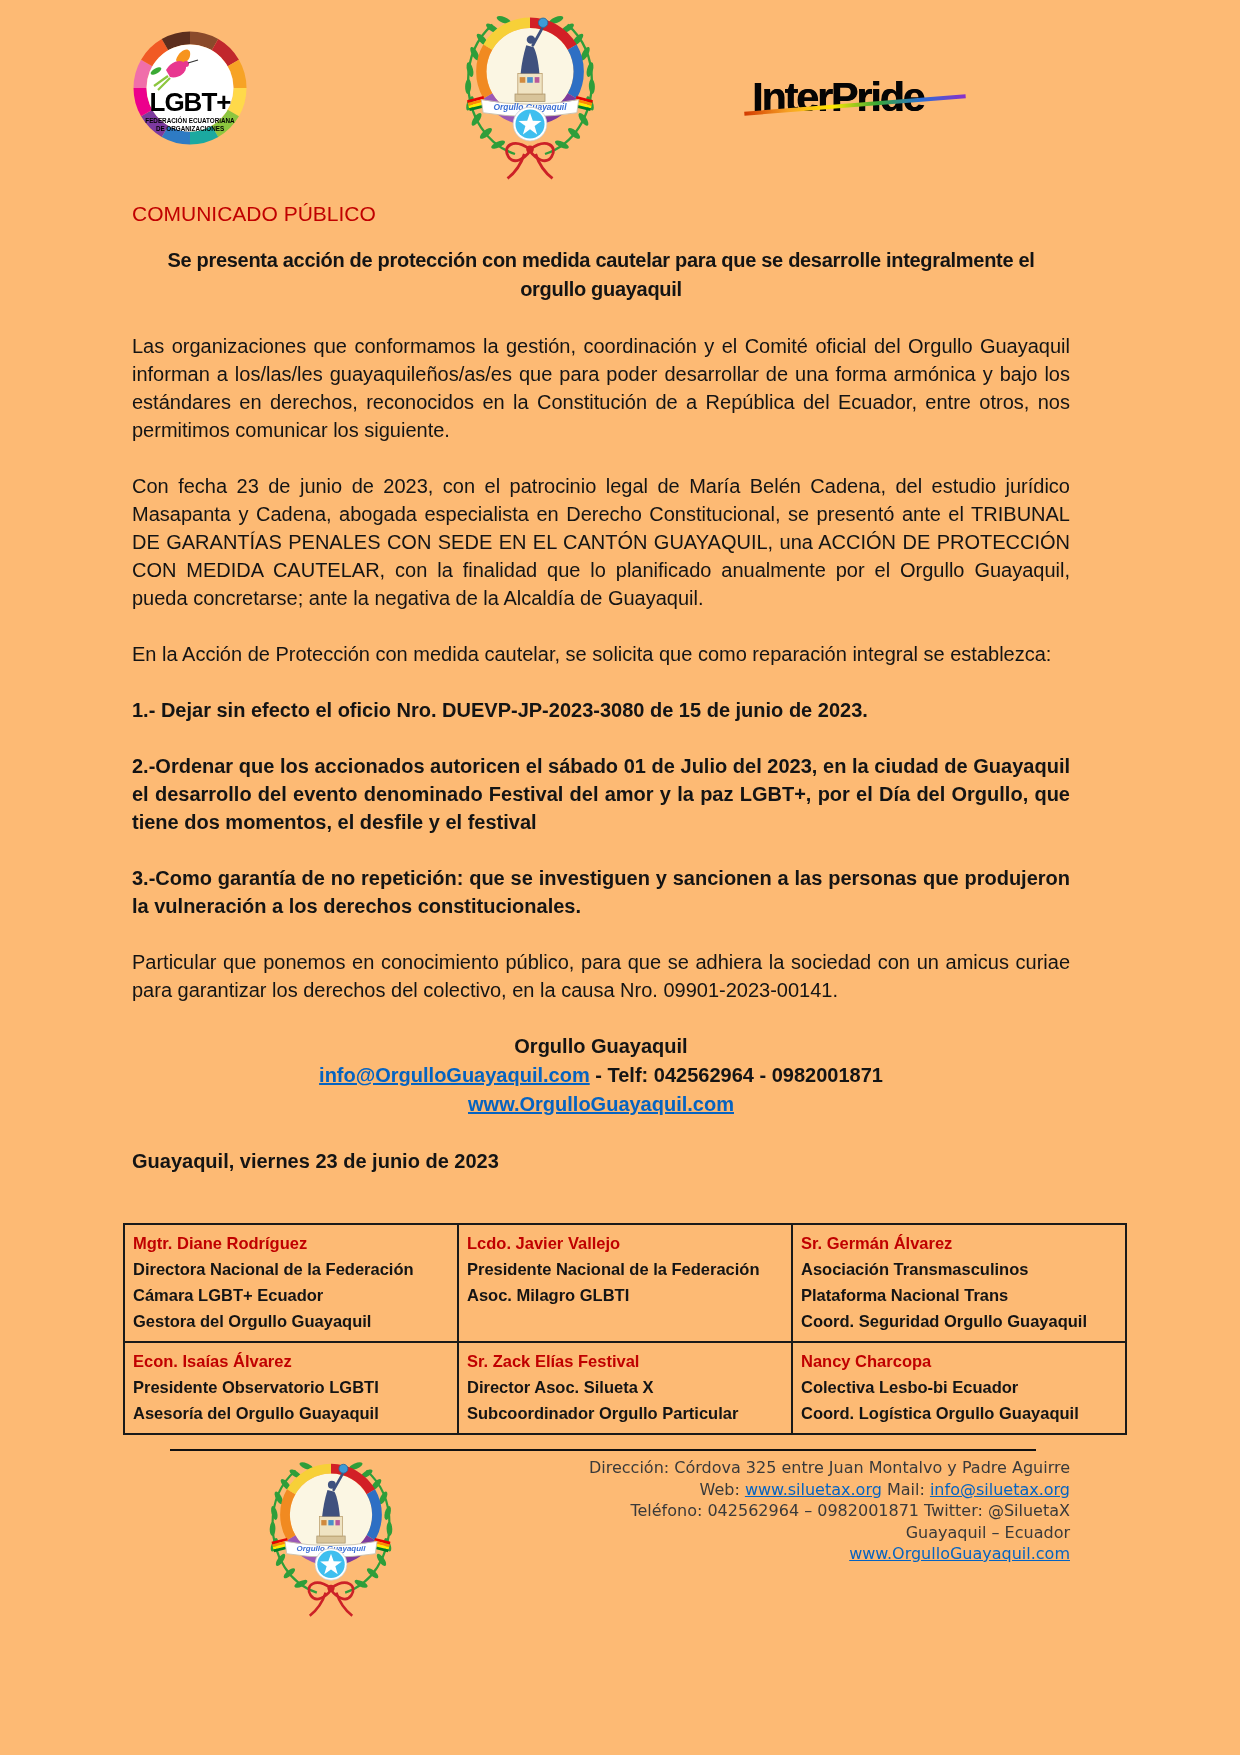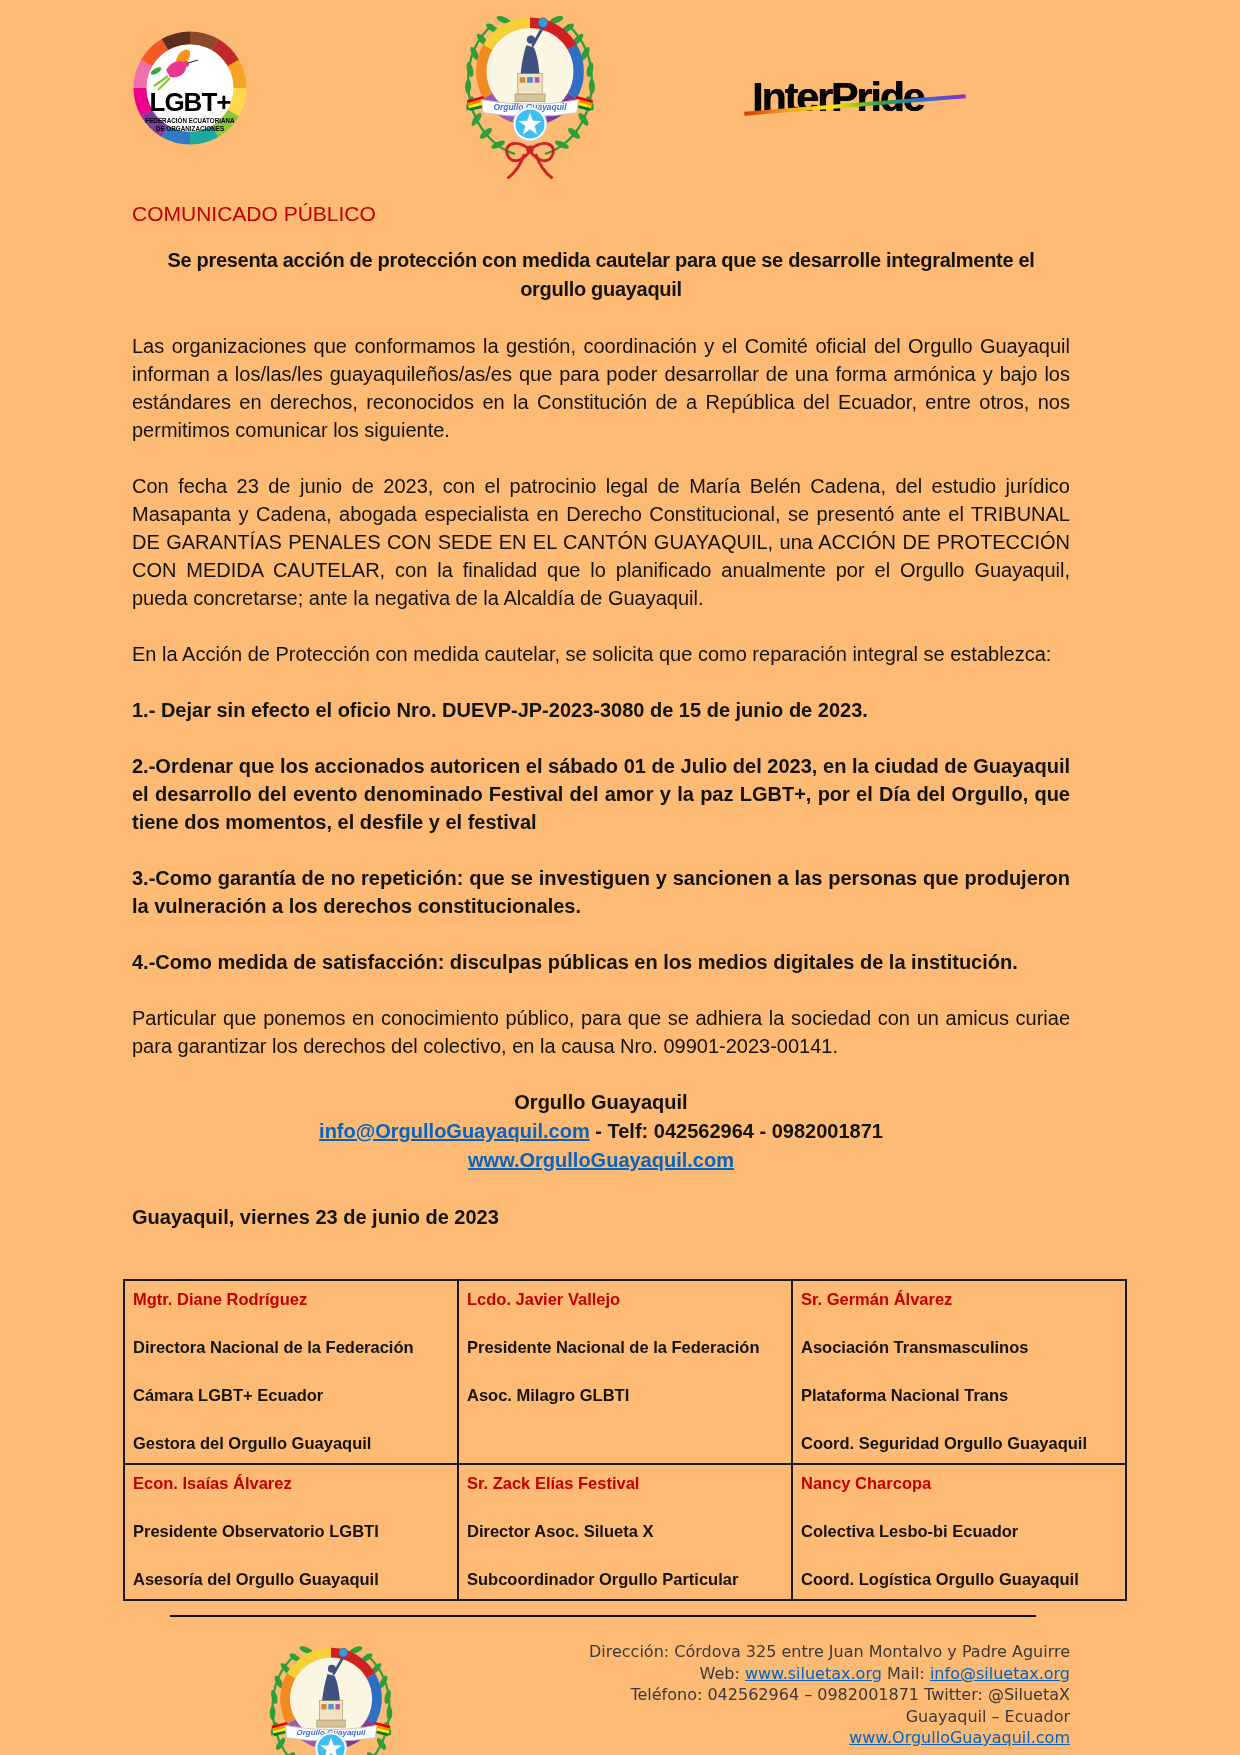--- a/index.html
+++ b/index.html
@@ -50,24 +50,24 @@
     width: 1004px; margin-left: -9px; margin-top: 48px;
     border-collapse: collapse; table-layout: fixed;
   }
   table.sign-table td {
     border: 2px solid #1a1a1a; vertical-align: top;
     padding: 5px 8px 7px 8px;
     font-size: 16.5px; font-weight: 700; line-height: 26px;
   }
   table.sign-table tr.row2 td { }
   .sig-name { color: #C00000; font-weight: 700; }
-  .sig-line { text-align: justify; margin-top: 22px; }
+  .sig-line { text-align: justify; }
   .footer { margin-top: 14px; }
   .footer-rule { margin-left: 38px; width: 866px; border-top: 2px solid #111; }
-  .footer-body { display: flex; align-items: flex-start; margin-top: 18px; gap: 35px; }
+  .footer-body { display: flex; align-items: flex-start; margin-top: 0; gap: 35px; }
   .footer-logo { margin-left: 128px; flex: 0 0 auto; }
   .footer-text {
     flex: 1 1 auto; text-align: right; margin-top: 6px;
     font-family: "DejaVu Sans", sans-serif;
     font-size: 16px; line-height: 21.5px; color: #3a3a3a;
   }
 </style>
 </head>
 <body>
 
@@ -187,21 +187,20 @@
     <div class="doc-title">COMUNICADO PÚBLICO</div>
     <div class="doc-subtitle">Se presenta acción de protección con medida cautelar para que se desarrolle integralmente el orgullo guayaquil</div>
 
     <div class="body-text">
       <p class="first">Las organizaciones que conformamos la gestión, coordinación y el Comité oficial del Orgullo Guayaquil informan a los/las/les guayaquileños/as/es que para poder desarrollar de una forma armónica y bajo los estándares en derechos, reconocidos en la Constitución de a República del Ecuador, entre otros, nos permitimos comunicar los siguiente.</p>
       <p>Con fecha 23 de junio de 2023, con el patrocinio legal de María Belén Cadena, del estudio jurídico Masapanta y Cadena, abogada especialista en Derecho Constitucional, se presentó ante el TRIBUNAL DE GARANTÍAS PENALES CON SEDE EN EL CANTÓN GUAYAQUIL, una ACCIÓN DE PROTECCIÓN CON MEDIDA CAUTELAR, con la finalidad que lo planificado anualmente por el Orgullo Guayaquil, pueda concretarse; ante la negativa de la Alcaldía de Guayaquil.</p>
       <p>En la Acción de Protección con medida cautelar, se solicita que como reparación integral se establezca:</p>
       <p class="bold">1.- Dejar sin efecto el oficio Nro. DUEVP-JP-2023-3080 de 15 de junio de 2023.</p>
       <p class="bold">2.-Ordenar que los accionados autoricen el sábado 01 de Julio del 2023, en la ciudad de Guayaquil el desarrollo del evento denominado Festival del amor y la paz LGBT+, por el Día del Orgullo, que tiene dos momentos, el desfile y el festival</p>
       <p class="bold">3.-Como garantía de no repetición: que se investiguen y sancionen a las personas que produjeron la vulneración a los derechos constitucionales.</p>
-      <p class="bold">4.-Como medida de satisfacción: disculpas públicas en los medios digitales de la institución.</p>
       <p>Particular que ponemos en conocimiento público, para que se adhiera la sociedad con un amicus curiae para garantizar los derechos del colectivo, en la causa Nro. 09901-2023-00141.</p>
     </div>
 
     <div class="contact-block">
       <div>Orgullo Guayaquil</div>
       <div><a class="lnk">info@OrgulloGuayaquil.com</a><span> - Telf: 042562964 - 0982001871</span></div>
       <div><a class="lnk">www.OrgulloGuayaquil.com</a></div>
     </div>
 
     <div class="dateline">Guayaquil, viernes 23 de junio de 2023</div>

